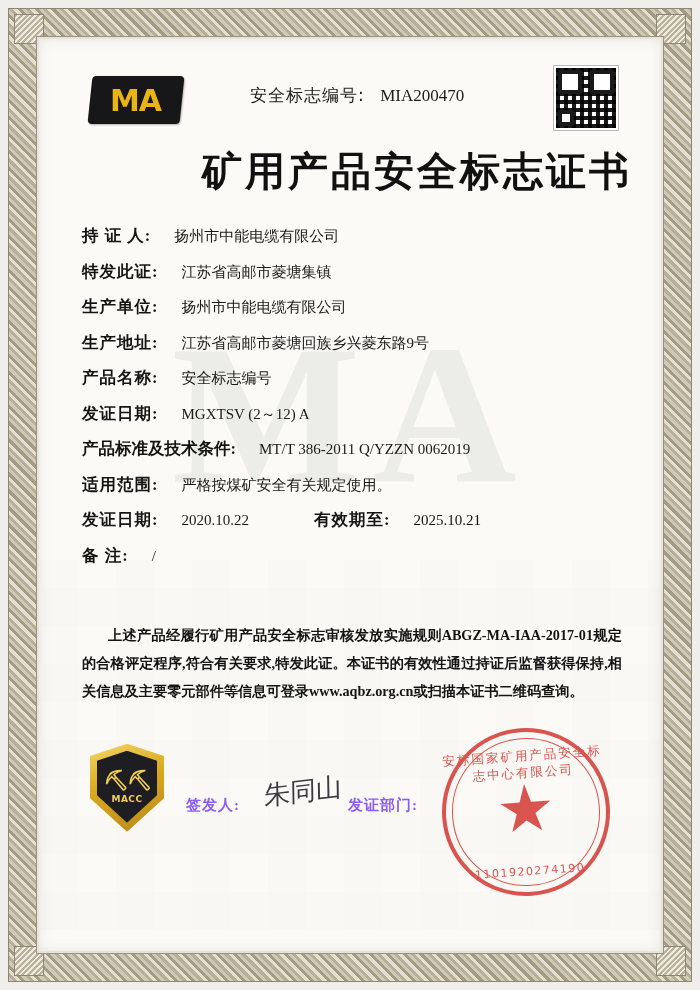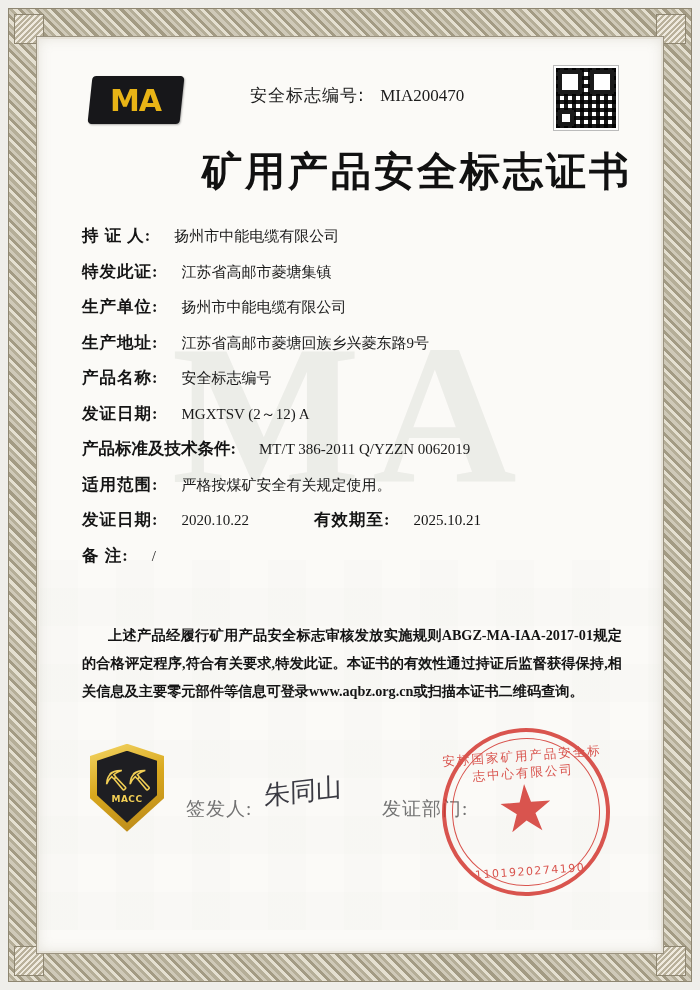--- a/index.html
+++ b/index.html
@@ -256,27 +256,27 @@
     font-weight: bold;
     letter-spacing: .5px;
     margin-top: 4px;
     text-align: right;
   }
 
   .sign-line {
     position: absolute;
     top: 62px;
     font-family: "Liberation Serif", serif;
-    font-weight: normal;
-    font-size: 19px;
+    font-weight: bold;
+    font-size: 15px;
     letter-spacing: 1px;
-    color: #737373;
+    color: #8b5cf6;
   }
   .sign-line.issuer { left: 118px; }
-  .sign-line.dept { left: 314px; text-align: center; }
+  .sign-line.dept { left: 280px; text-align: center; }
   .signature-script {
     position: absolute;
     left: 196px; top: 40px;
     font-family: "Liberation Serif", serif;
     font-size: 26px;
     color: #20202a;
     transform: rotate(-7deg) skewX(-6deg);
     opacity: .88;
   }
 

